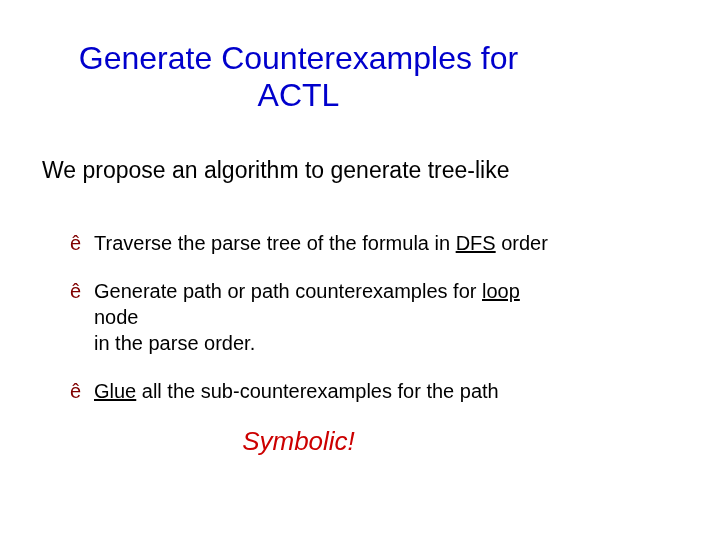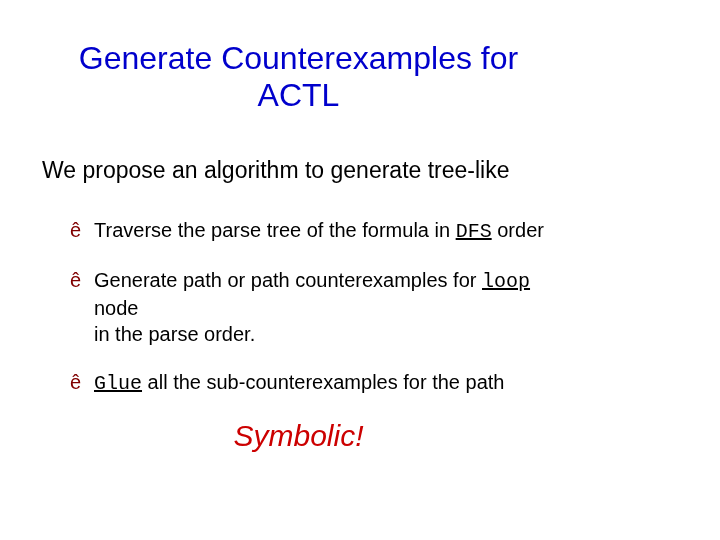--- a/index.html
+++ b/index.html
@@ -23,21 +23,21 @@
     color: #0000cc;
     font-size: 32px;
     text-align: center;
     margin: 0 0 42px 0;
     font-weight: normal;
     padding: 0 10px;
   }
   .intro {
     font-size: 23px;
     line-height: 1.25;
-    margin: 0 0 32px 0;
+    margin: 0 0 45px 0;
     padding-left: 2px;
   }
   .intro .line2 {
     padding-left: 24px;
     display: block;
   }
   .bullets {
     padding-left: 30px;
   }
   .bullet {
@@ -51,25 +51,25 @@
     position: absolute;
     left: 0;
     top: 0;
     color: #800000;
     font-family: Wingdings, "Zapf Dingbats", sans-serif;
   }
   .bullet .cont {
     display: block;
     padding-left: 0;
   }
-  .u { text-decoration: underline; font-family: Liberation Mono, monospace; }
+  .u { text-decoration: underline; }
   .callout {
     text-align: center;
     color: #cc0000;
-    font-size: 30px;
+    font-size: 26px;
     font-style: italic;
     margin-top: 8px;
   }
 </style>
 </head>
 <body>
 
 <div class="slide">
 
   <h1 class="title">Generate Counterexamples for ACTL</h1>

